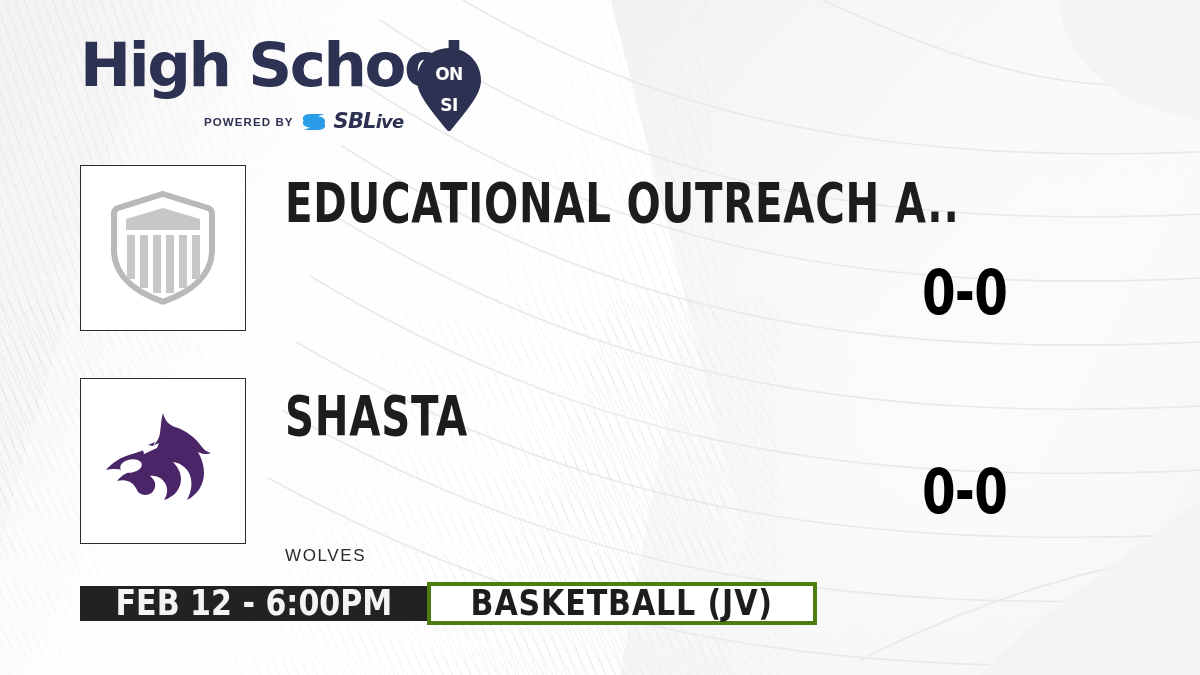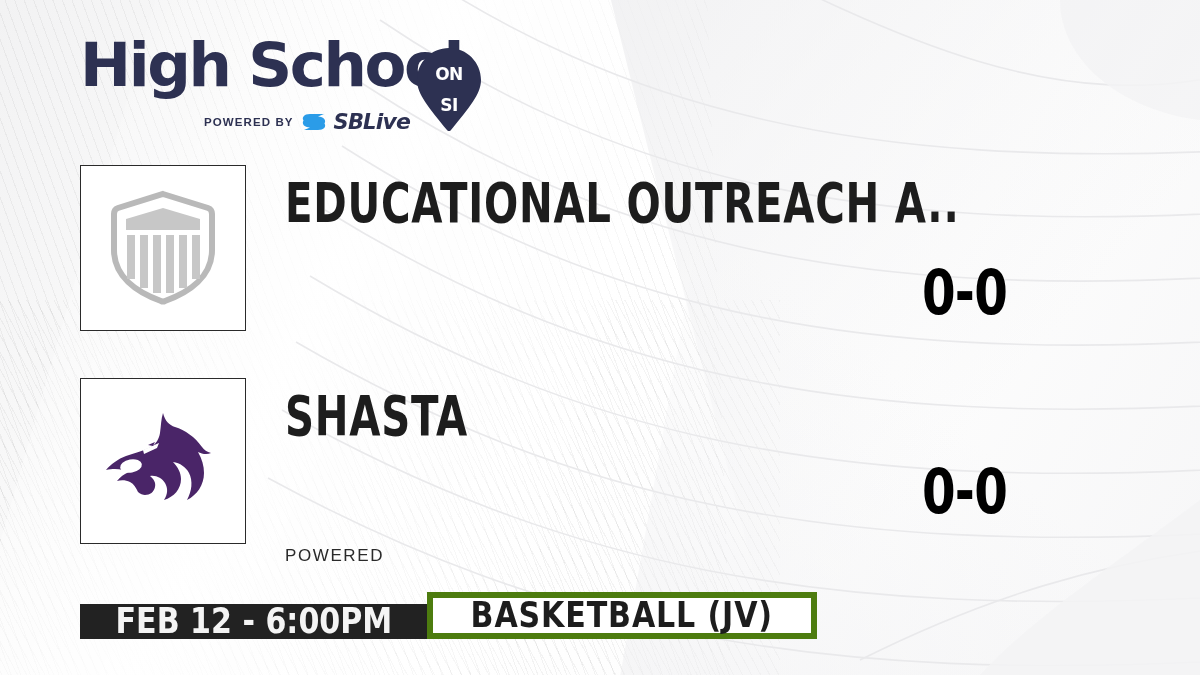--- a/index.html
+++ b/index.html
@@ -150,21 +150,21 @@
     font-family: "DejaVu Sans", sans-serif;
     font-weight: bold;
     font-style: italic;
     font-size: 21px;
     letter-spacing: -0.8px;
     color: #2d3152;
     line-height: 1;
   }
   .brand-sbl-text .lower {
     text-transform: lowercase;
-    font-size: 22px;
+    font-size: 18px;
   }
 
   
   .team-row {
     position: absolute;
     left: 80px;
   }
   .team-row.row-1 { top: 165px; }
   .team-row.row-2 { top: 378px; }
 
@@ -223,21 +223,21 @@
   .score.s1 { left: 922px; top: 262px; }
   .score.s2 { left: 922px; top: 461px; }
 
   
   .info-bar {
     position: absolute;
     left: 80px;
     top: 567px;
     height: 72px;
     display: flex;
-    align-items: flex-end;
+    align-items: center;
   }
   .info-date {
     width: 347px;
     background: #222222;
     display: flex;
     align-items: center;
     justify-content: center;
   }
   .info-date span {
     font-family: "DejaVu Sans", sans-serif;
@@ -245,21 +245,21 @@
     font-size: 35px;
     color: #f4f4f4;
     line-height: 1;
     white-space: nowrap;
     transform: scaleX(0.86);
     letter-spacing: 0px;
   }
   .info-sport {
     width: 390px;
     background: #ffffff;
-    border: 6px solid #4d7c0f;
+    border: 4px solid #4d7c0f;
     box-sizing: border-box;
     display: flex;
     align-items: center;
     justify-content: center;
   }
   .info-sport span {
     font-family: "DejaVu Sans", sans-serif;
     font-weight: bold;
     font-size: 35px;
     color: #1d1d1d;
@@ -349,21 +349,21 @@
           <path d="M60 4 C62 12 66 16 72 18 C82 21 92 28 99 38 C101 41 104 43 108 44 C104 46 99 45 95 43 C99 50 101 57 101 64 C101 76 94 86 84 91 C89 82 90 72 86 64 C83 58 77 54 70 53 C75 58 78 64 78 70 C78 80 71 88 61 91 C65 85 65 79 62 74 C59 69 53 66 47 67 C51 70 53 74 52 78 C51 83 47 86 42 86 C40 86 37 85 35 83 C33 79 31 75 27 73 C23 71 18 71 14 72 C17 68 21 65 26 63 C22 61 17 60 12 60 C9 60 6 60 3 61 C8 55 15 50 23 47 C31 44 40 42 48 38 C53 35 56 30 57 24 C58 17 58 10 60 4 Z"></path>
         </g>
         <g fill="#ffffff">
           <ellipse cx="28" cy="57" rx="11" ry="6.5" transform="rotate(-10 28 57)"></ellipse>
           <path d="M40 41 L56 34 L54 39 L41 45 Z"></path>
         </g>
         <path d="M45 36 L52 33 L50 37 Z" fill="#4a2568"></path>
       </svg>
     </div>
     <div class="team-name">SHASTA</div>
-    <div class="team-sub">POWERED</div>
+    <div class="team-sub">WOLVES</div>
   </div>
   <div class="score s2">0-0</div>
 
   <div class="info-bar">
     <div class="info-date">
       <span>FEB 12 - 6:00PM</span>
     </div>
     <div class="info-sport">
       <span>BASKETBALL (JV)</span>
     </div>

